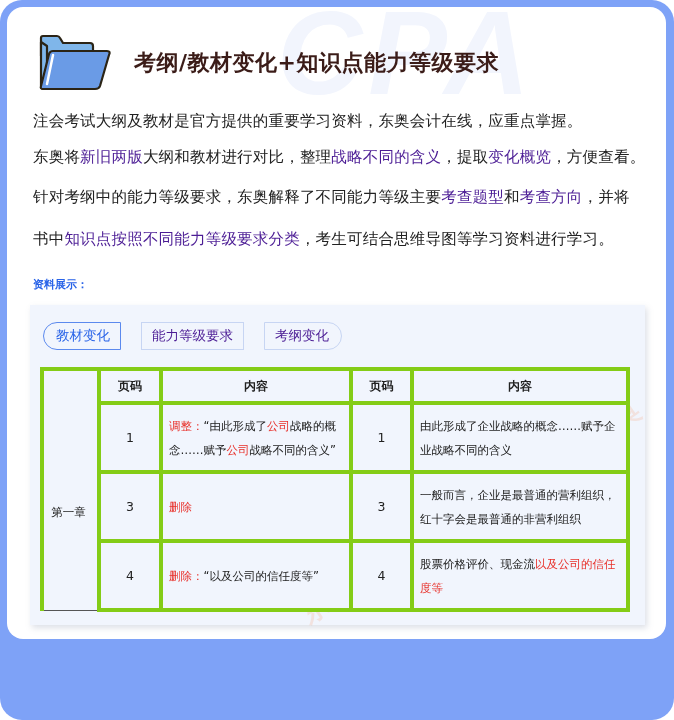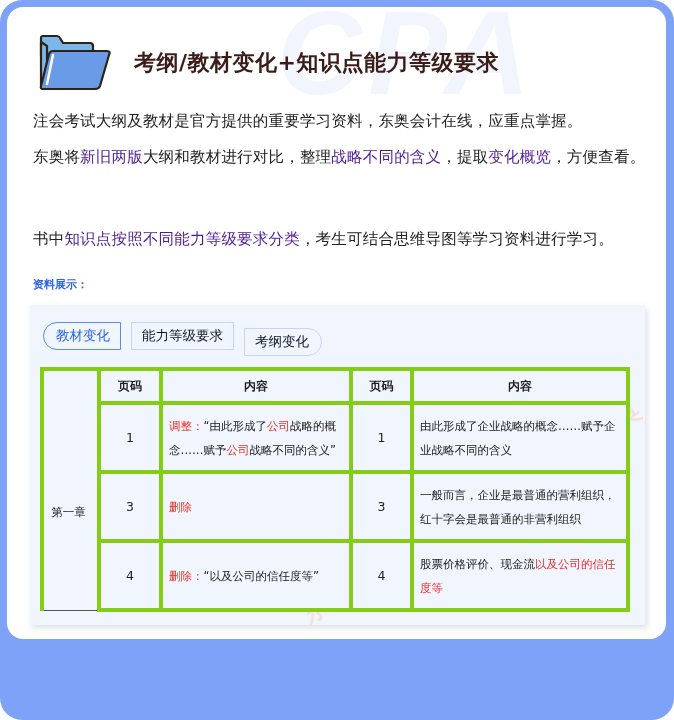--- a/index.html
+++ b/index.html
@@ -40,28 +40,28 @@
   .section-label {
     position: absolute; left: 26px; top: 270px;
     font-size: 11px; font-weight: bold; color: #2a64e8;
   }
 
   .panel {
     position: absolute; left: 23px; top: 298px; width: 615px; height: 320px;
     background: #f1f5fd;
     box-shadow: 2px 3px 6px rgba(120,130,160,0.25);
   }
-  .tabs { position: absolute; left: 13px; top: 17px; display: flex; gap: 10px; }
+  .tabs { position: absolute; left: 13px; top: 17px; display: flex; gap: 20px; }
   .tab {
     height: 28px; padding: 0 10px; display: flex; align-items: center;
-    font-size: 13.5px; color: #0f172a; border: 1.5px solid #c7d5f3; background: #f1f5fd;
+    font-size: 13.5px; color: #4c1d95; border: 1.5px solid #c7d5f3; background: #f1f5fd;
     cursor: pointer;
   }
   .tab.active { color: #2a64e8; border-color: #5b89ee; border-radius: 14px 0 0 14px; padding-left: 12px; }
-  .tab.last { border-radius: 0 14px 14px 0; padding-right: 12px; margin-top: 6px; }
+  .tab.last { border-radius: 0 14px 14px 0; padding-right: 12px; }
 
   table.cmp {
     position: absolute; left: 10px; top: 62px;
     border-collapse: collapse; background: #f1f5fd;
     font-size: 11.5px; color: #222;
   }
   table.cmp td, table.cmp th { border: 4px solid #84cc16; }
   table.cmp th { font-weight: bold; font-size: 12px; height: 34px; }
   table.cmp td.num { text-align: center; font-size: 12.5px; }
   table.cmp td.txt { padding: 0 6px; line-height: 24px; vertical-align: middle; }
@@ -94,20 +94,21 @@
       <path d="M4 4 Q4 2 6 2 L20 2 Q22 2 23 4 L26 9 L53 9 Q56 9 56 12 L56 22 L4 22 Z" fill="#7fb6ea" stroke="#2b2416" stroke-width="2.2" stroke-linejoin="round"></path>
       <path d="M4 8 L4 52 Q4 55 7 55 L10 55 L10 12 Z" fill="#7fb6ea" stroke="#2b2416" stroke-width="2.2" stroke-linejoin="round"></path>
       <path d="M16 17 L70 17 Q74 17 72 21 L63 52 Q62 55 58 55 L6 55 Q3 55 4 52 L12 20 Q13 17 16 17 Z" fill="#6a9be6" stroke="#2b2416" stroke-width="2.2" stroke-linejoin="round"></path>
       <path d="M16 21 L10 50" stroke="#ffffff" stroke-width="2.5" stroke-linecap="round"></path>
     </svg>
     <div class="page-title">考纲/教材变化+知识点能力等级要求</div>
   </div>
 
   <div class="para" style="top:104px"><span>注会考试大纲及教材是官方提供的重要学习资料，东奥会计在线，应重点掌握。</span></div>
   <div class="para" style="top:140px"><span>东奥将</span><span class="hl">新旧两版</span><span>大纲和教材进行对比，整理</span><span class="hl">战略不同的含义</span><span>，提取</span><span class="hl">变化概览</span><span>，方便查看。</span></div>
+  <div class="para" style="top:180px"><span>针对考纲中的能力等级要求，东奥解释了不同能力等级主要</span><span class="hl">考查题型</span><span>和</span><span class="hl">考查方向</span><span>，并将</span></div>
   <div class="para" style="top:222px"><span>书中</span><span class="hl">知识点按照不同能力等级要求分类</span><span>，考生可结合思维导图等学习资料进行学习。</span></div>
 
   <div class="section-label">资料展示：</div>
 
   <div class="panel">
     <div class="tabs">
       <div class="tab active">教材变化</div>
       <div class="tab">能力等级要求</div>
       <div class="tab last">考纲变化</div>
     </div>

